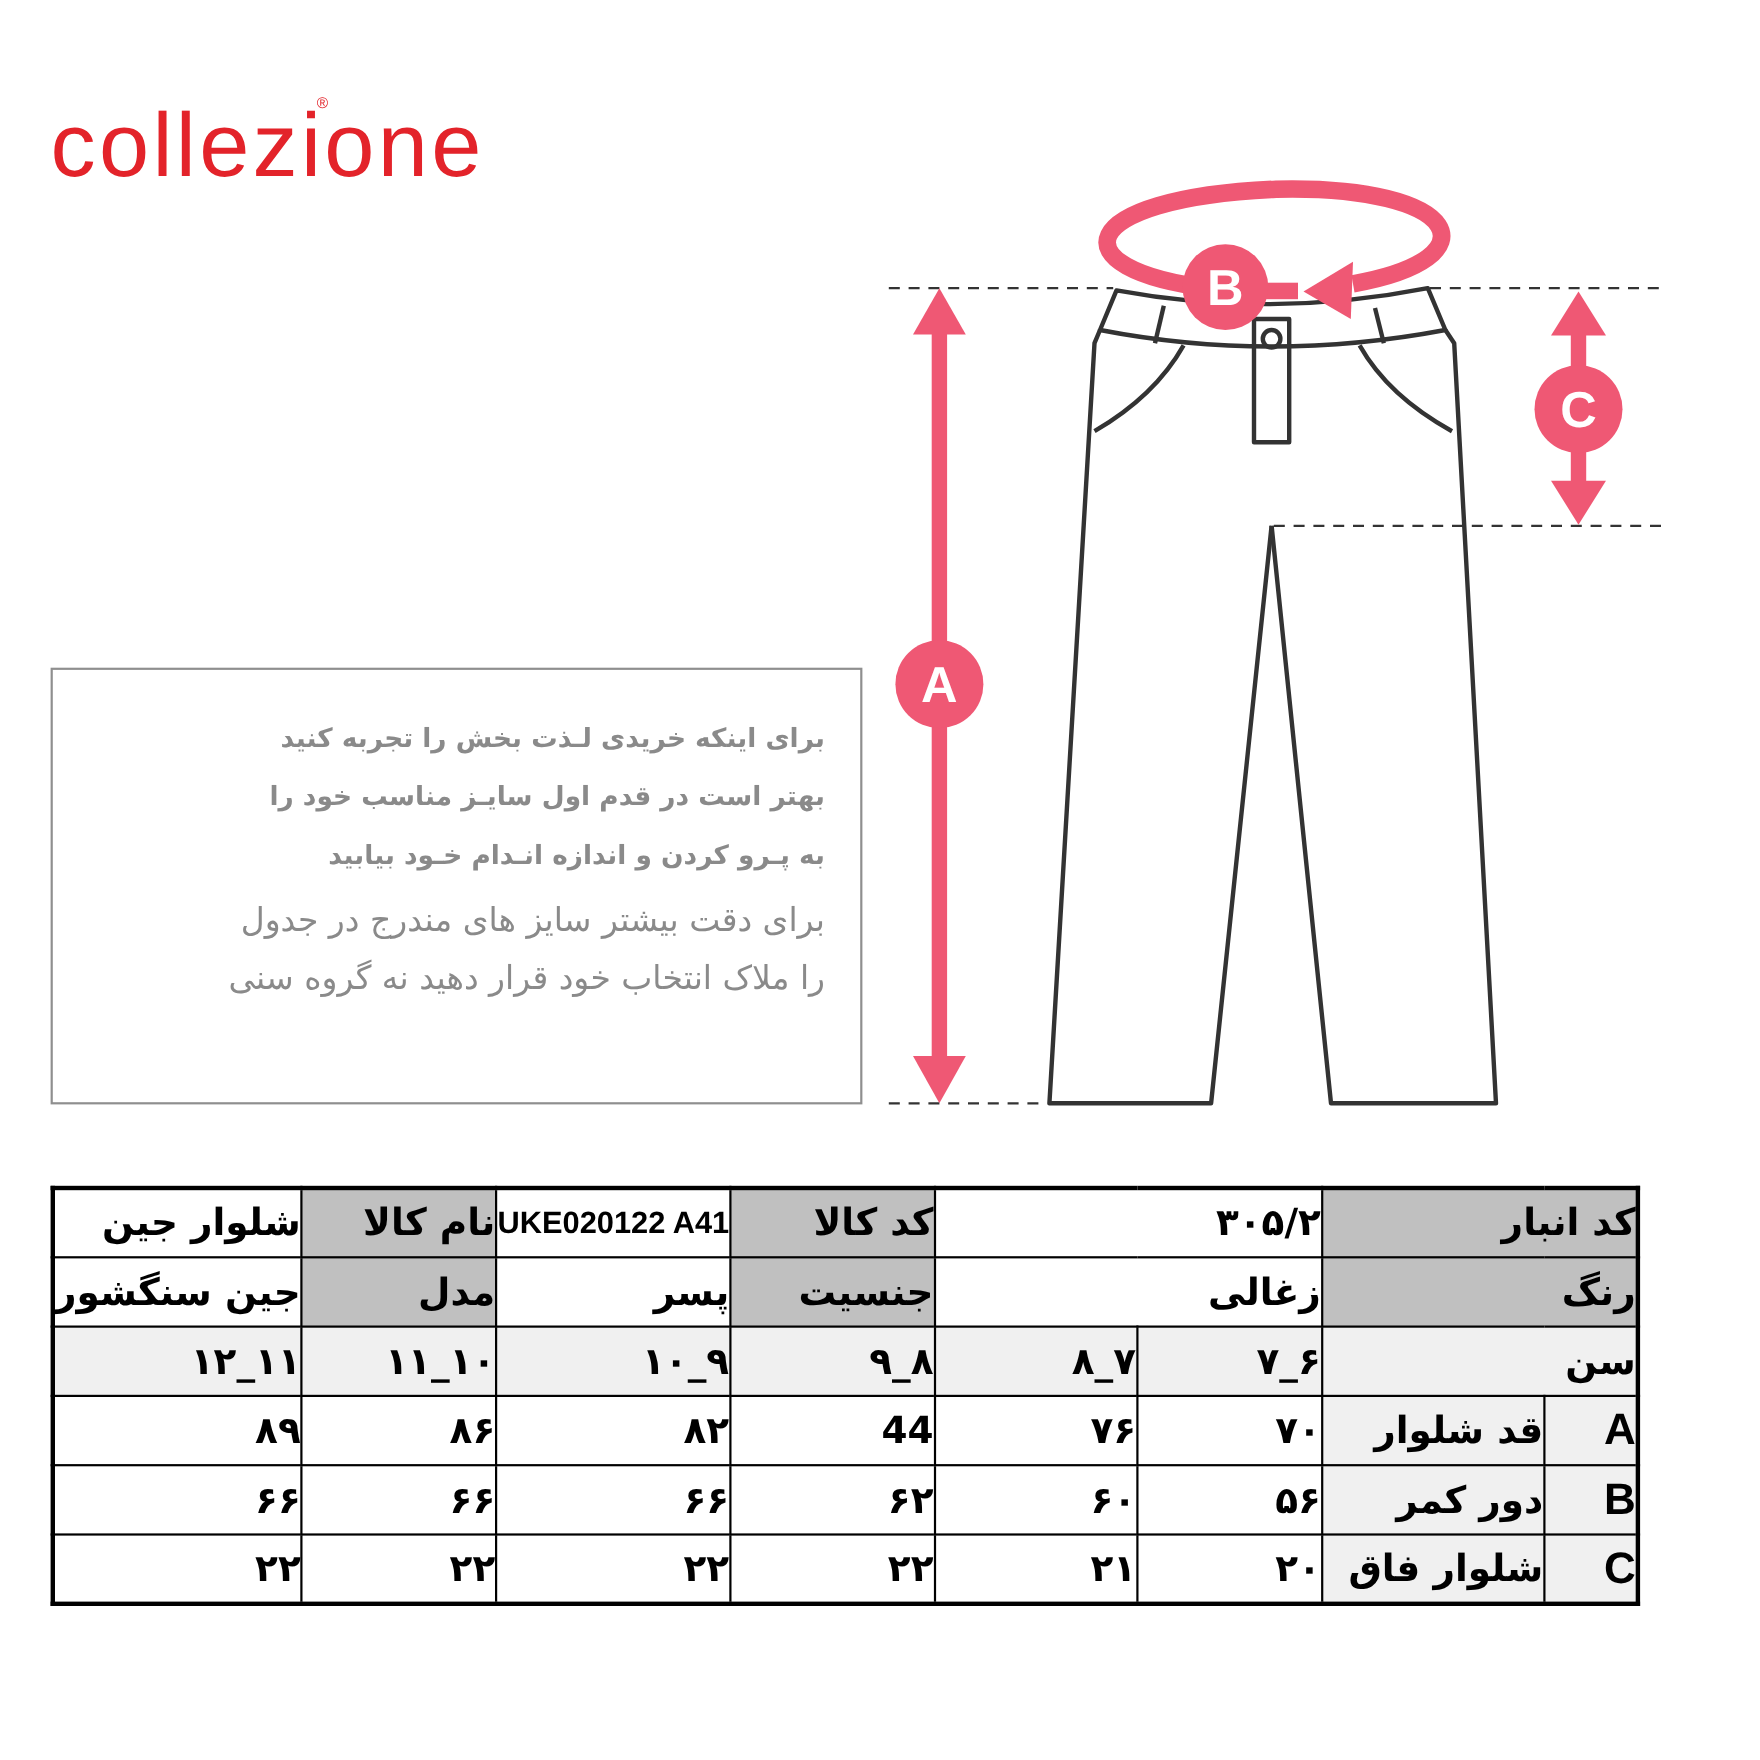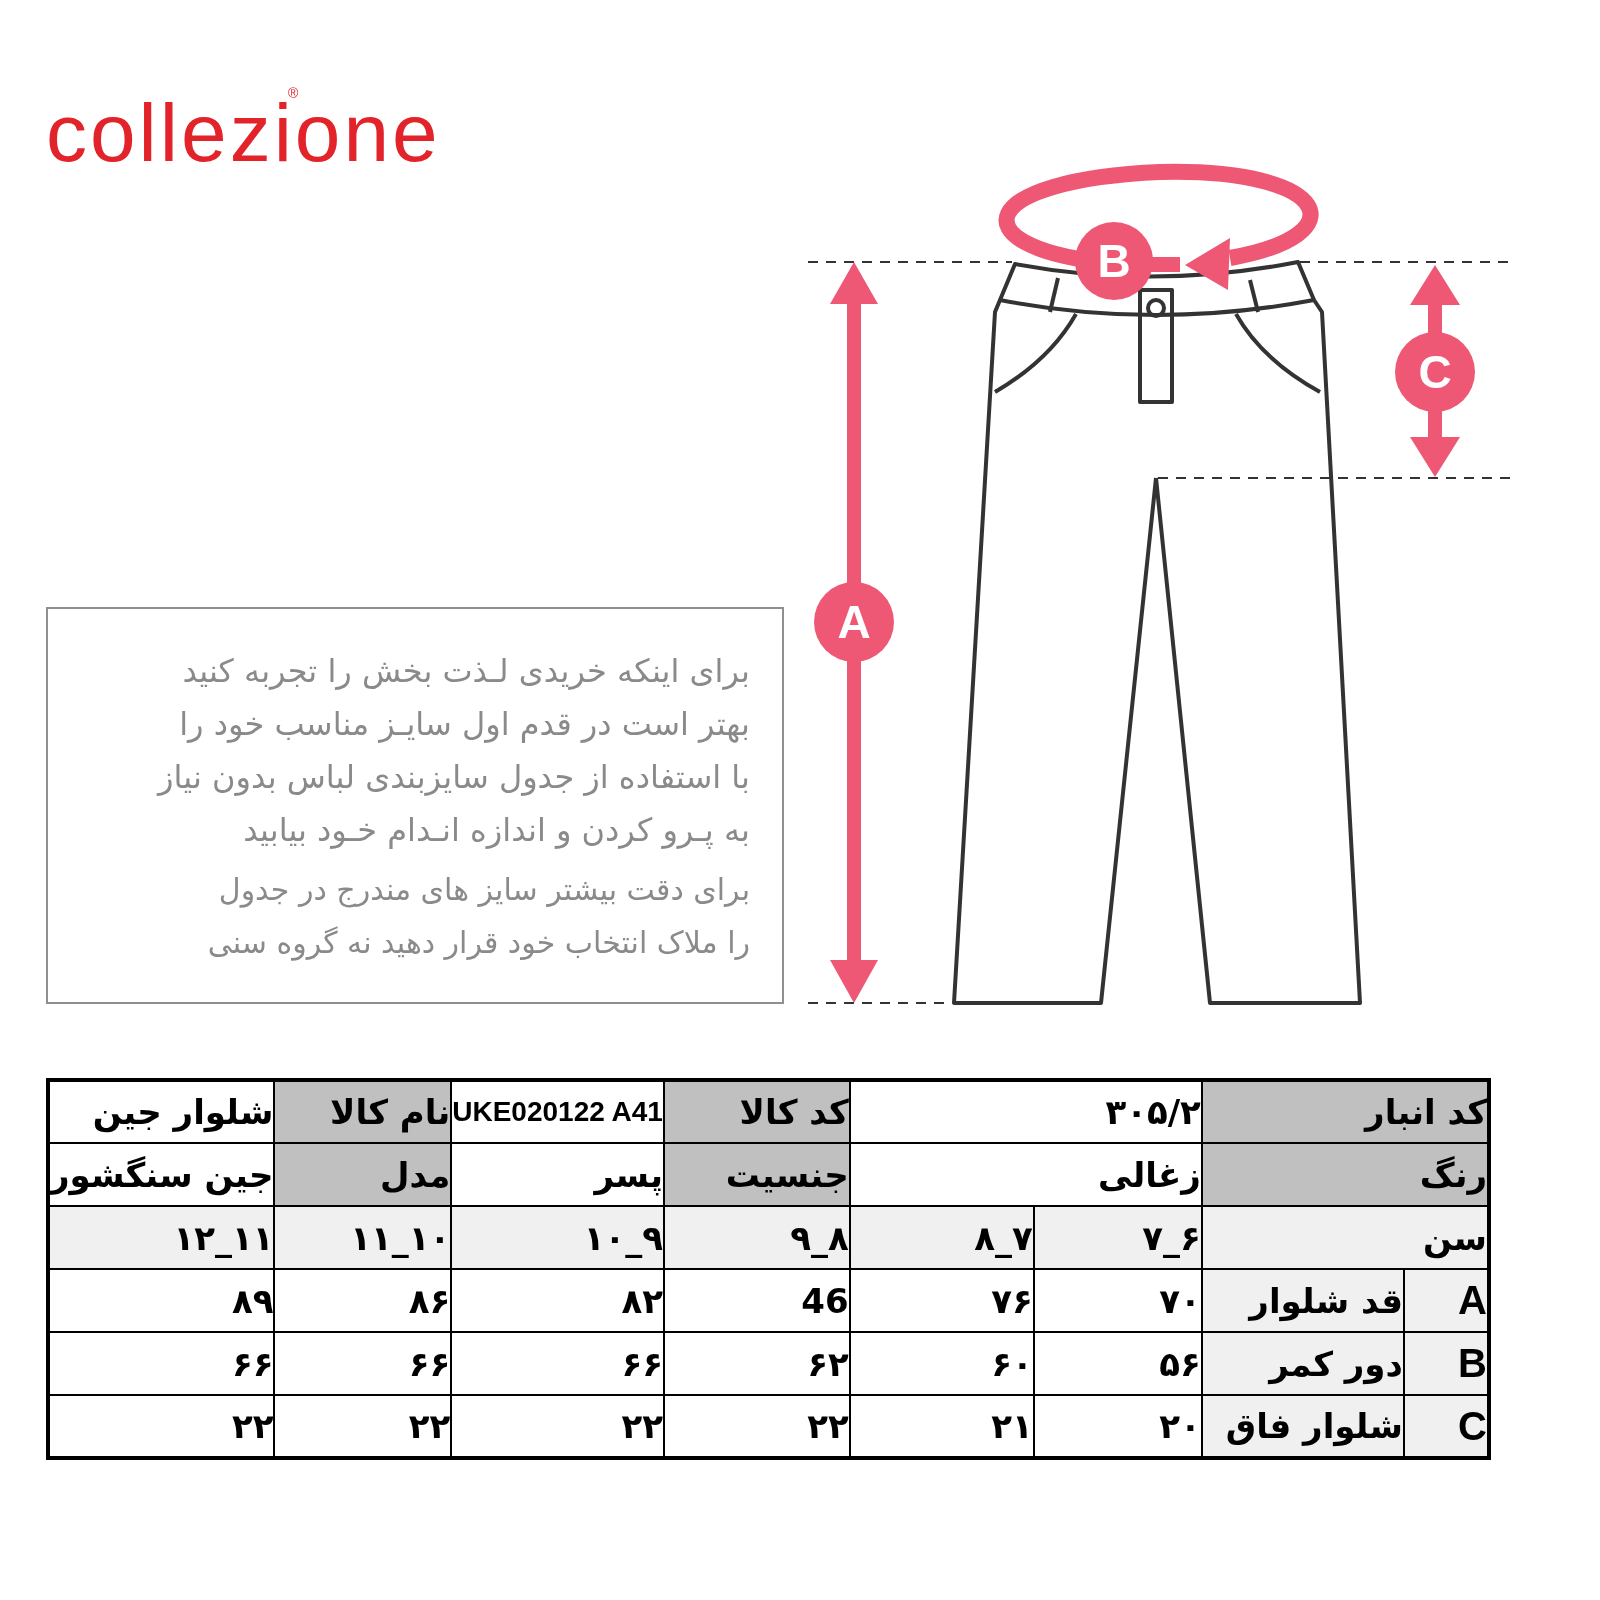--- a/index.html
+++ b/index.html
@@ -26,21 +26,21 @@
       display: flex; align-items: center; justify-content: center;
       font-family: "Liberation Sans", sans-serif; font-weight: 700; font-size: 46px;
     }
 
     .info-box {
       position: absolute; left: 46px; top: 607px; width: 738px; height: 397px;
       border: 2px solid #8f8f8f; background: #fff;
       direction: rtl; text-align: right; padding: 36px 32px 0 28px;
       color: #8a8a8a;
     }
-    .info-box .p1 { font-size: 32px; line-height: 53px; font-weight: 400; }
+    .info-box .p1 { font-size: 24px; line-height: 53px; font-weight: 700; }
     .info-box .p2 { font-size: 30px; line-height: 53px; font-weight: 400; margin-top: 6px; }
     .info-box .line { display: block; white-space: nowrap; }
 
     .size-table {
       position: absolute; left: 46px; top: 1078px; width: 1445px;
       border-collapse: collapse; direction: rtl;
       border: 4px solid #000;
       font-family: "DejaVu Sans", sans-serif; font-weight: 700; color: #000;
     }
     .size-table td {
@@ -110,21 +110,20 @@
 
   <div class="marker-label" style="left:1075px; top:222px; width:78px; height:78px;">B</div>
   <div class="marker-label" style="left:1395px; top:332px;">C</div>
   <div class="marker-label" style="left:814px; top:582px;">A</div>
 </div>
 
 <div class="info-box">
   <div class="p1">
     <span class="line">برای اینکه خریدی لـذت بخش را تجربه کنید</span>
     <span class="line">بهتر است در قدم اول سایـز مناسب خود را</span>
-    <span class="line">با استفاده از جدول سایزبندی لباس بدون نیاز</span>
     <span class="line">به پـرو کردن و اندازه انـدام خـود بیابید</span>
   </div>
   <div class="p2">
     <span class="line">برای دقت بیشتر سایز های مندرج در جدول</span>
     <span class="line">را ملاک انتخاب خود قرار دهید نه گروه سنی</span>
   </div>
 </div>
 
 <table class="size-table">
   <colgroup>
@@ -165,21 +164,21 @@
     <td class="age">۹_۱۰</td>
     <td class="age">۱۰_۱۱</td>
     <td class="age">۱۱_۱۲</td>
   </tr>
 
   <tr>
     <td class="mletter">A</td>
     <td class="mlabel">قد شلوار</td>
     <td>۷۰</td>
     <td>۷۶</td>
-    <td>46</td>
+    <td>44</td>
     <td>۸۲</td>
     <td>۸۶</td>
     <td>۸۹</td>
   </tr>
 
   <tr>
     <td class="mletter">B</td>
     <td class="mlabel">دور کمر</td>
     <td>۵۶</td>
     <td>۶۰</td>

